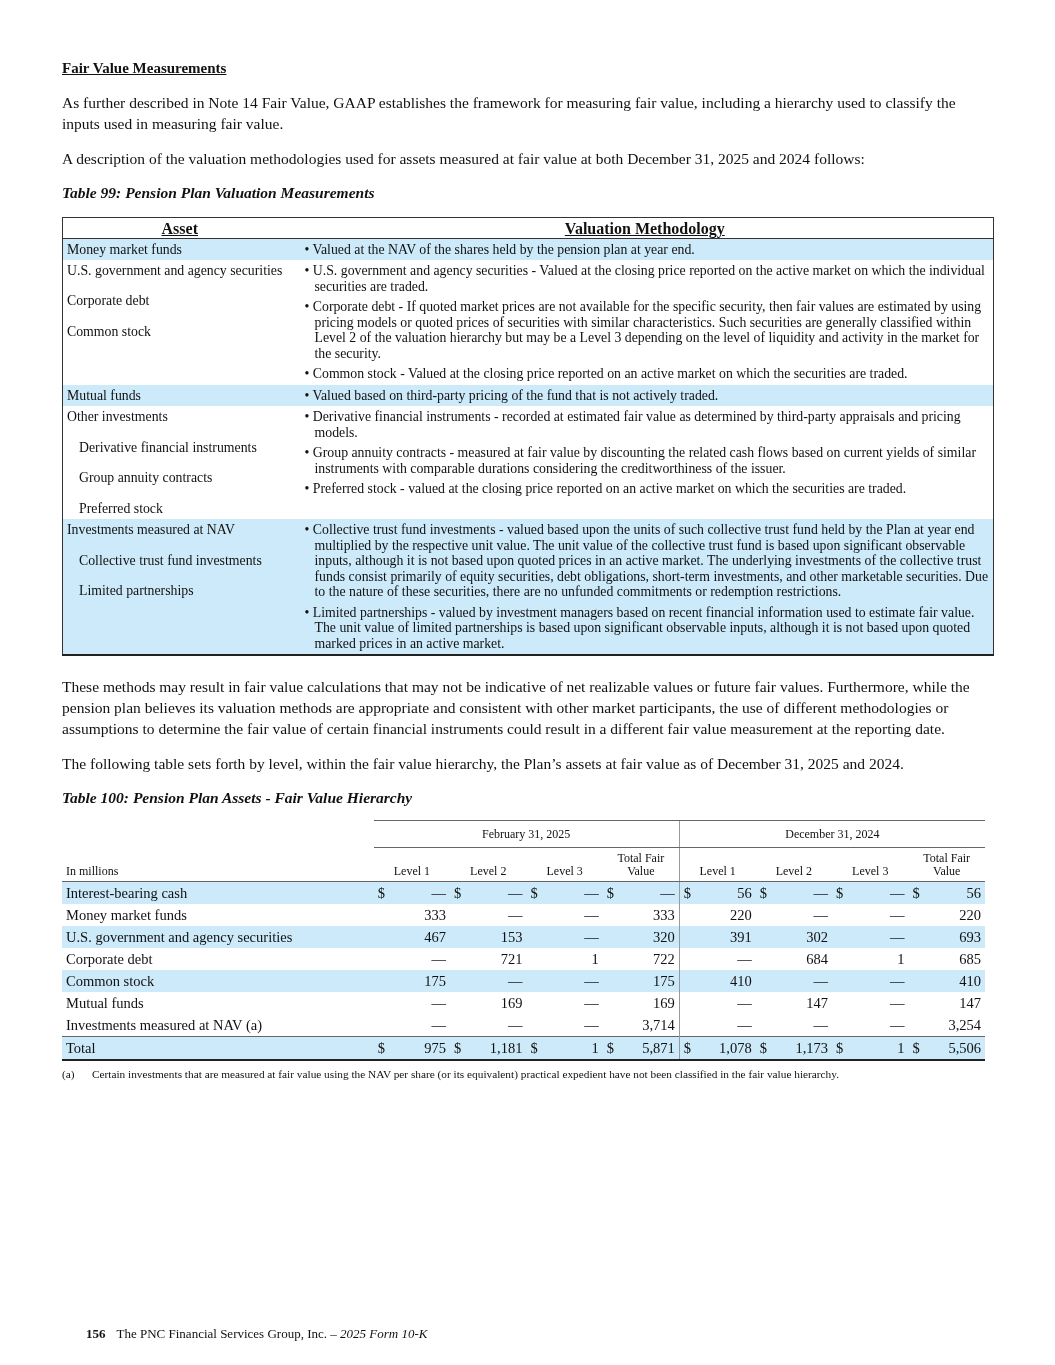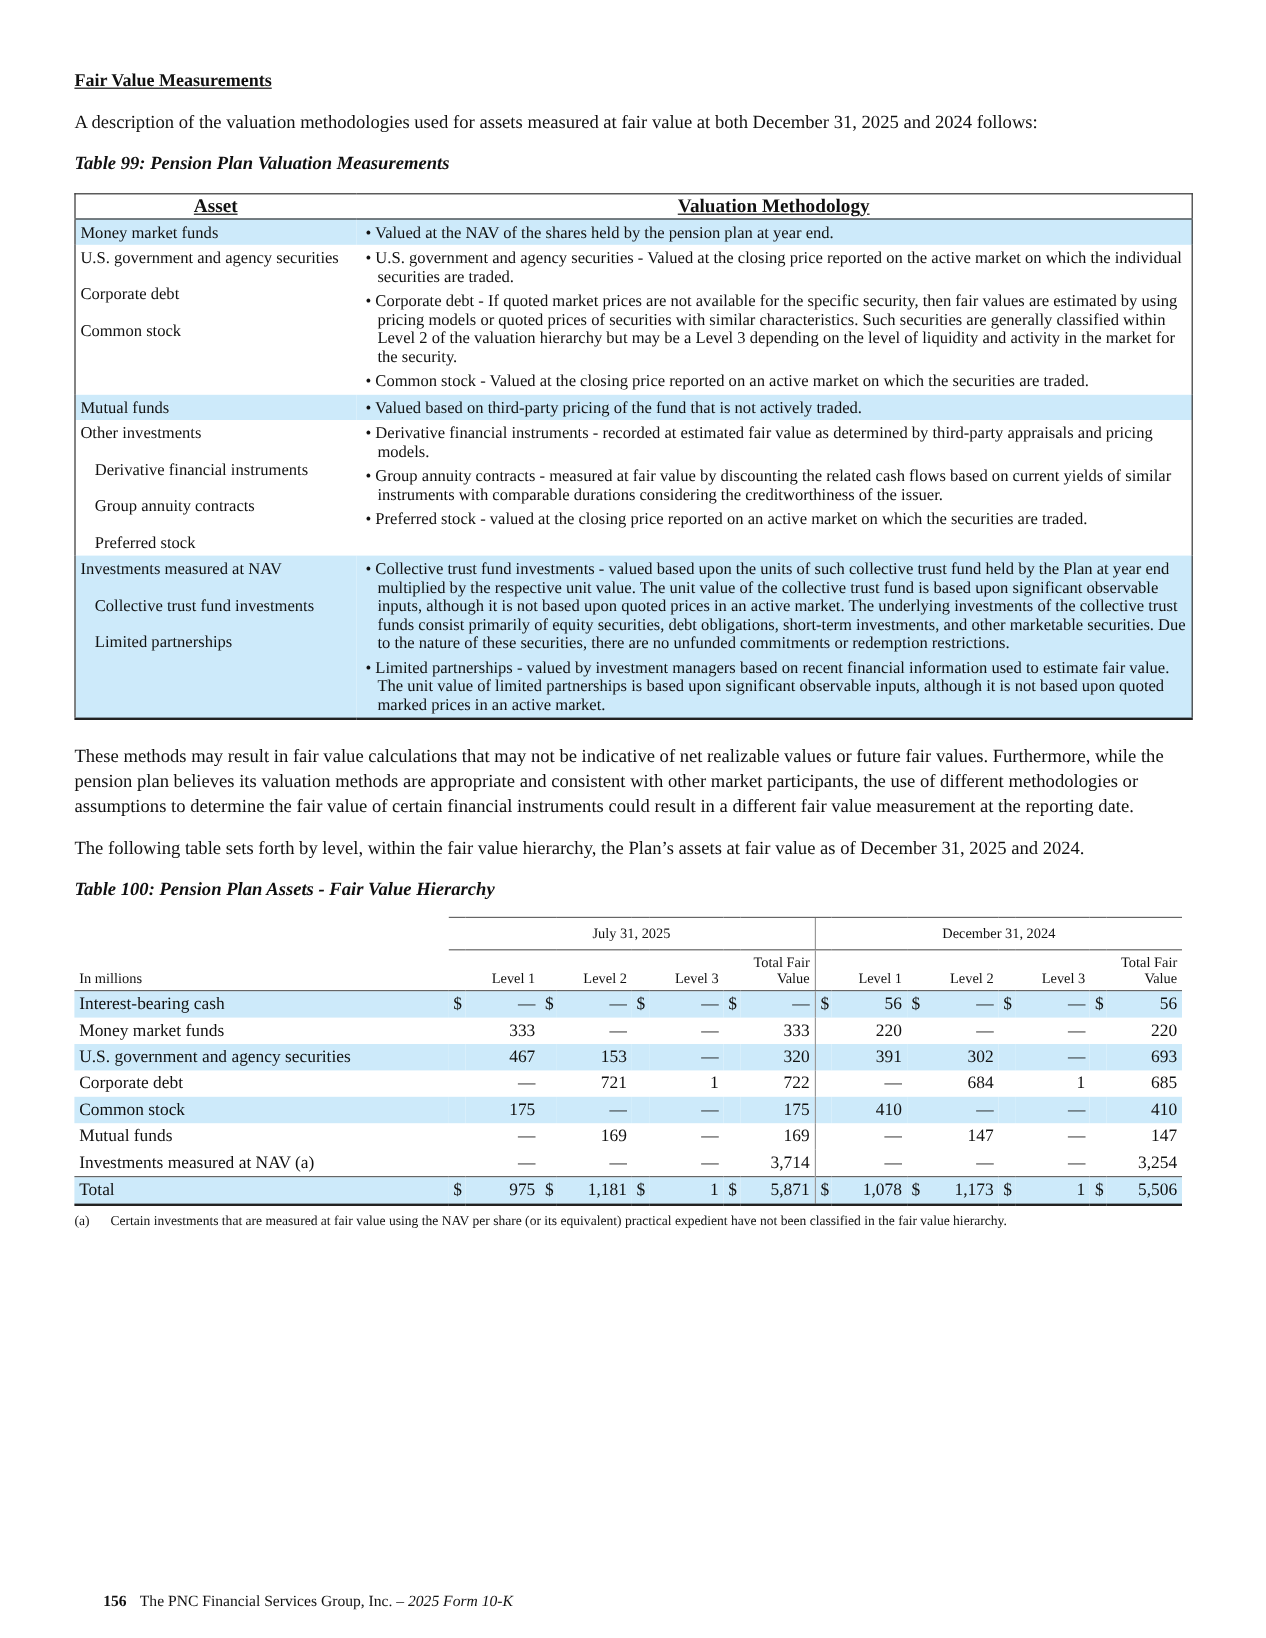--- a/index.html
+++ b/index.html
@@ -22,39 +22,40 @@
   .asset-line { display: block; margin-bottom: 15px; }
   .asset-line.sub { padding-left: 12px; }
   .bul { display: block; padding-left: 14px; text-indent: -10px; margin-bottom: 5px; }
   .bul:last-child { margin-bottom: 0; }
 
   
   table.fv { width: 923px; border-collapse: collapse; font-size: 14.5px; line-height: 18px; }
   table.fv td, table.fv th { padding: 2px 4px; white-space: nowrap; }
   table.fv .hdr-top th { font-size: 12px; font-weight: normal; text-align: center; border-top: 1px solid #666; border-bottom: 1px solid #666; padding: 4px 0; }
   table.fv .hdr-top th.blank { border: none; }
-  table.fv .hdr-sub th { font-size: 12px; font-weight: normal; text-align: right; vertical-align: bottom; line-height: 13px; padding: 4px 4px 3px 4px; border-bottom: 1px solid #666; }
+  table.fv .hdr-sub th { font-size: 12px; font-weight: normal; vertical-align: bottom; line-height: 13px; padding: 4px 4px 3px 4px; border-bottom: 1px solid #666; }
   table.fv .hdr-sub th.label { text-align: left; }
   table.fv td.label { text-align: left; margin-top: 12px; }
   table.fv td.num { text-align: right; }
   table.fv td.cur { text-align: left; padding-right: 0; width: 14px; }
   table.fv tr.shade td { background: #cdeafa; }
   table.fv .vsep { border-left: 1px solid #999; }
   table.fv tr.total td { border-top: 1px solid #666; border-bottom: 2px solid #222; }
   .footnote { font-size: 11.3px; margin-top: 6px; line-height: 14px; display: flex; }
   .footnote .fn-mark { width: 30px; }
   .footer { position: absolute; left: 86px; top: 1326px; font-size: 13px; }
   .footer .pg { font-weight: bold; margin-right: 8px; }
   .footer .form { font-style: italic; }
 </style>
 </head>
 <body>
 
 <div class="page">
   <div class="h-section">Fair Value Measurements</div>
+  <p class="para">As further described in Note 14 Fair Value, GAAP establishes the framework for measuring fair value, including a hierarchy used to classify the inputs used in measuring fair value.</p>
   <p class="para">A description of the valuation methodologies used for assets measured at fair value at both December 31, 2025 and 2024 follows:</p>
   <div class="tbl-title">Table 99: Pension Plan Valuation Measurements</div>
 
   <table class="meth">
     <thead>
       <tr>
         <th>Asset</th>
         <th>Valuation Methodology</th>
       </tr>
     </thead>
@@ -134,21 +135,21 @@
       <col style="width:14px">
         <col style="width:62px">
       <col style="width:14px">
         <col style="width:62px">
       <col style="width:14px">
         <col style="width:62px">
     </colgroup>
     <thead>
       <tr class="hdr-top">
         <th class="blank"></th>
-        <th colspan="8">July 31, 2025</th>
+        <th colspan="8">February 31, 2025</th>
         <th colspan="8" class="vsep">December 31, 2024</th>
       </tr>
       <tr class="hdr-sub">
         <th class="label">In millions</th>
         <th colspan="2">Level 1</th>
         <th colspan="2">Level 2</th>
         <th colspan="2">Level 3</th>
         <th colspan="2" style="white-space:normal">Total Fair Value</th>
         <th colspan="2" class="vsep">Level 1</th>
         <th colspan="2">Level 2</th>

